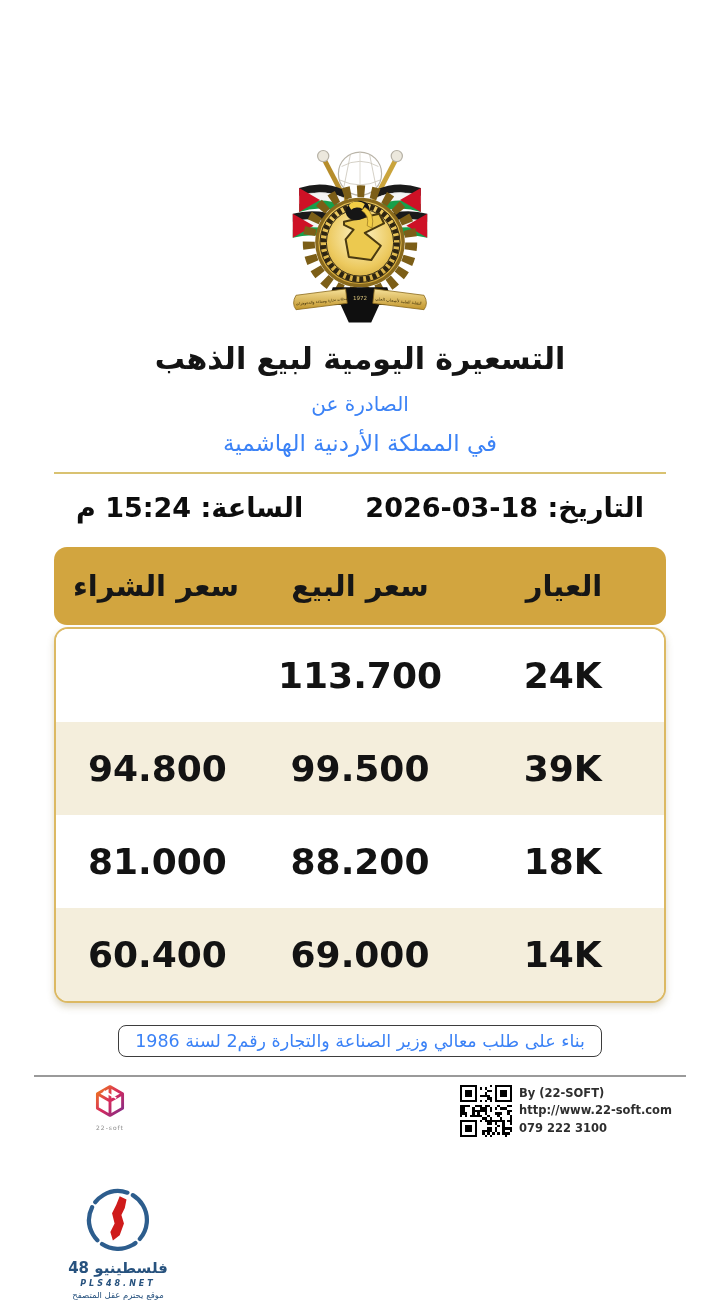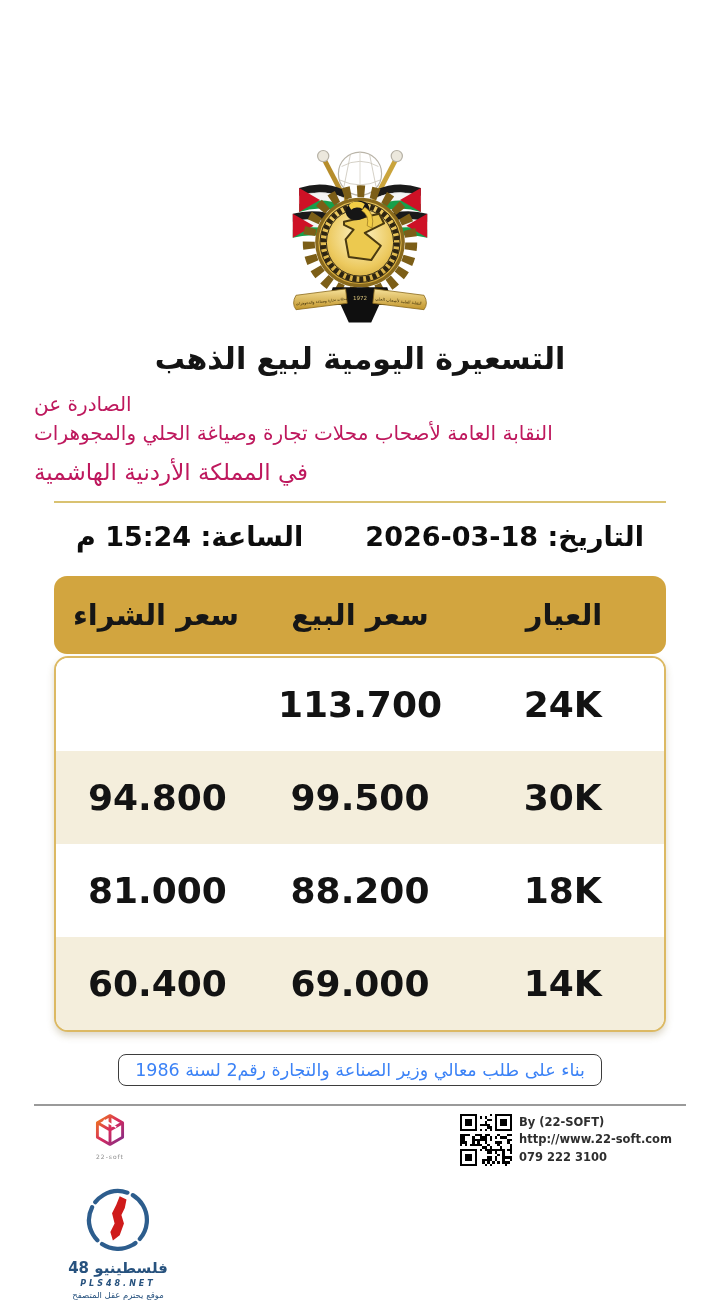--- a/index.html
+++ b/index.html
@@ -2,21 +2,21 @@
 <html lang="ar"><head>
 <meta charset="utf-8">
 <style>
   html,body{margin:0;padding:0;}
   body{font-family:"DejaVu Sans", sans-serif; background:#ffffff;}
   .page{position:relative;width:652px;height:1300px;background:#ffffff;overflow:hidden;margin:0 auto;}
 
   .emblem-wrap{width:160px;margin:140px auto 0;}
 
   .title{direction:rtl;text-align:center;font-size:30px;font-weight:bold;color:#141414;margin-top:8px;letter-spacing:0;}
-  .sub{direction:rtl;text-align:left;color:#be185d;}
+  .sub{direction:rtl;text-align:center;color:#3b82f6;}
   .sub1{font-size:20px;margin-top:16px;}
   .sub2{font-size:20px;margin-top:5px;}
   .sub3{font-size:23px;margin-top:14px;}
 
   .gold-divider{width:612px;margin:16px auto 0;border:none;border-top:2px solid #d9c271;height:0;}
 
   .date-row{direction:rtl;display:flex;justify-content:space-between;align-items:center;
             padding:0 42px;margin-top:18px;font-size:27px;font-weight:bold;color:#0d0d0d;}
 
   .price-table{width:612px;margin:24px auto 0;direction:rtl;}
@@ -139,21 +139,20 @@
       </g>
       <g>
         <path d="M82,186 L20,194 Q14,204 20,212 L84,204 Z" fill="url(#rib)" stroke="#8a6a1d" stroke-width="1"></path>
         <text x="52" y="203" text-anchor="middle" font-size="4.6" fill="#3a2c08" transform="rotate(-6 52 203)">محلات تجارة وصياغة والمجوهرات</text>
       </g>
     </svg>
   </div>
 
   <div class="title">التسعيرة اليومية لبيع الذهب</div>
   <div class="sub sub1">الصادرة عن</div>
-  <div class="sub sub2">النقابة العامة لأصحاب محلات تجارة وصياغة الحلي والمجوهرات</div>
   <div class="sub sub3">في المملكة الأردنية الهاشمية</div>
 
   <hr class="gold-divider">
 
   <div class="date-row">
     <div>
       <span>التاريخ:</span>
       <span>18-03-2026</span>
     </div>
     <div>
@@ -167,21 +166,21 @@
       <div>العيار</div>
       <div>سعر البيع</div>
       <div>سعر الشراء</div>
     </div>
     <div class="pt-body">
       <div class="pt-row">
         <div>24K</div>
         <div>113.700</div>
       </div>
       <div class="pt-row alt">
-        <div>30K</div>
+        <div>39K</div>
         <div>99.500</div>
         <div>94.800</div>
       </div>
       <div class="pt-row">
         <div>18K</div>
         <div>88.200</div>
         <div>81.000</div>
       </div>
       <div class="pt-row alt">
         <div>14K</div>

